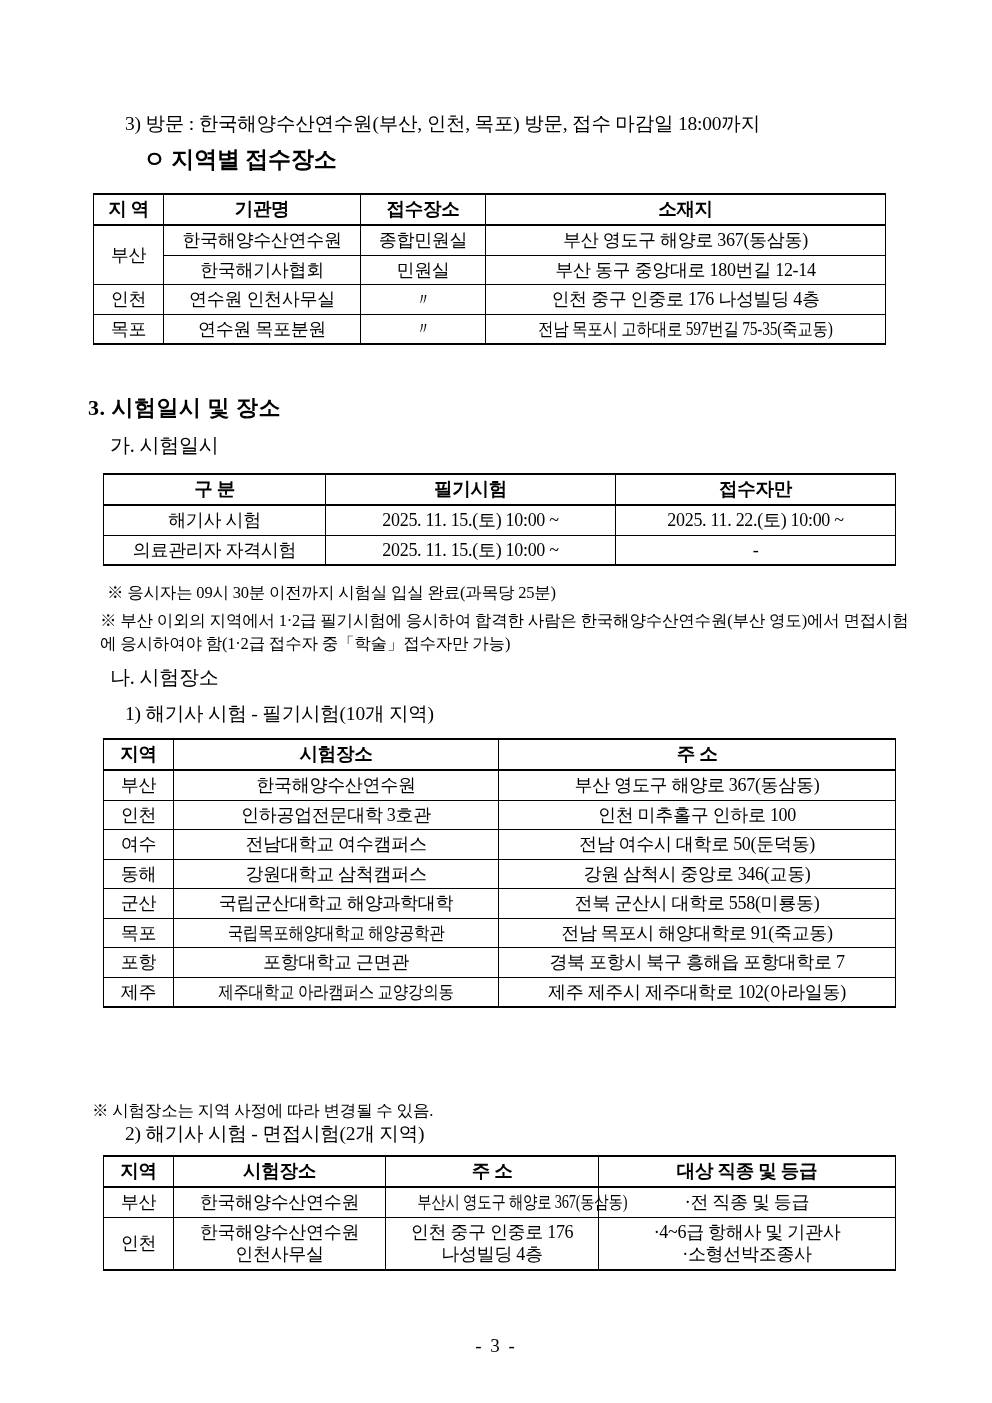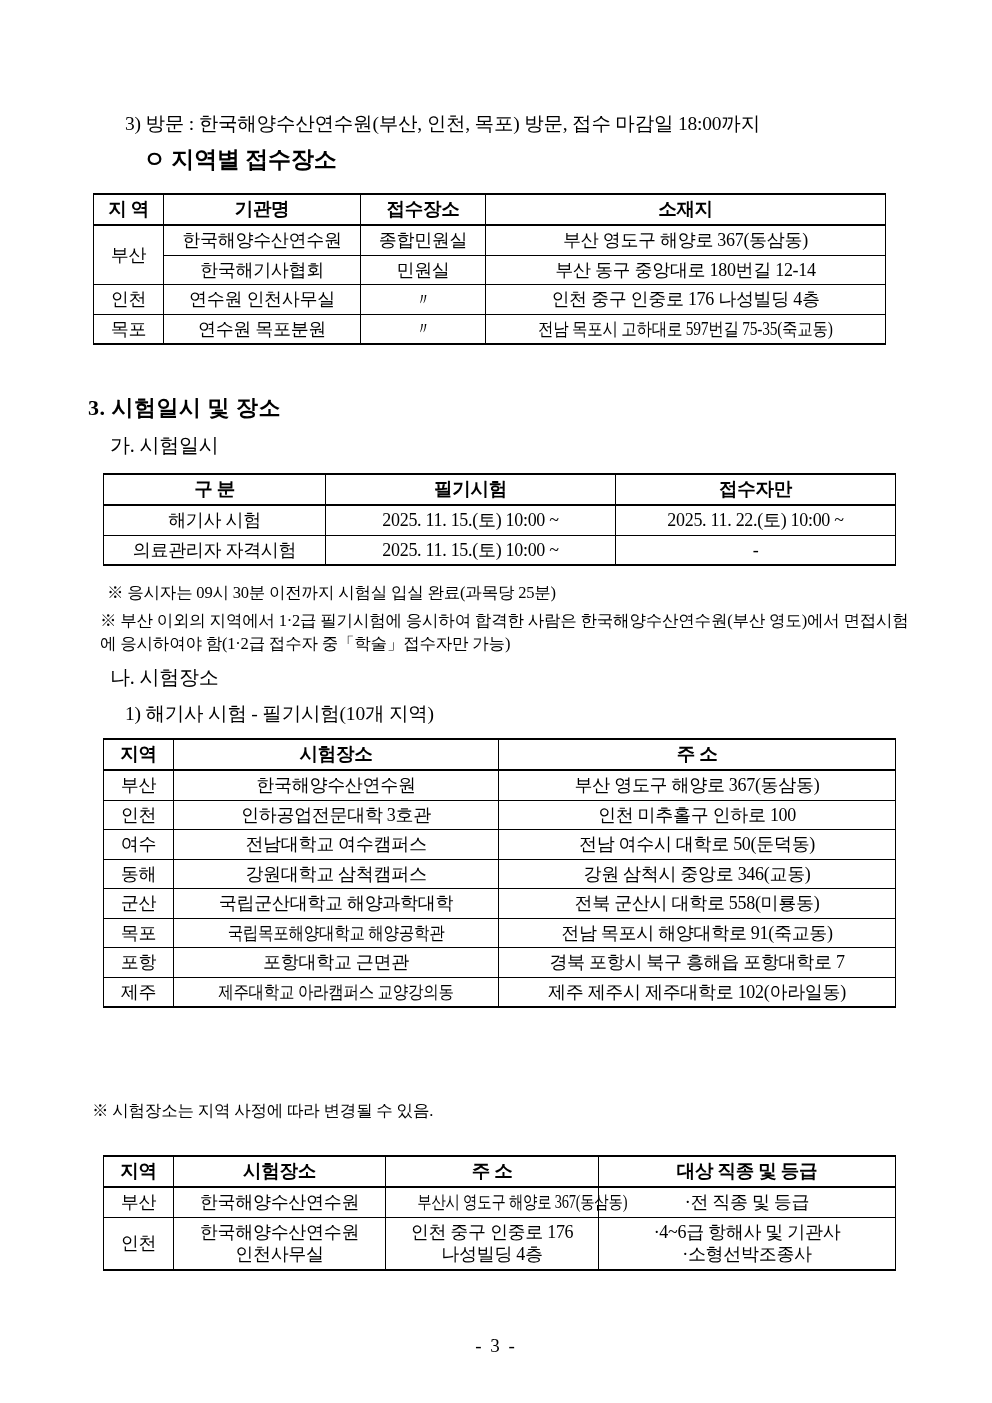--- a/index.html
+++ b/index.html
@@ -242,20 +242,21 @@
       <tr>
         <td class="c">제주</td>
         <td class="l"><span class="squeeze">제주대학교 아라캠퍼스 교양강의동</span></td>
         <td class="l">제주 제주시 제주대학로 102(아라일동)</td>
       </tr>
     </tbody>
   </table>
 
   <div class="line t-note" style="left:92px; top:1069px;margin-top:32px;">※ 시험장소는 지역 사정에 따라 변경될 수 있음.</div>
 
+  <div class="line t-subsub" style="left:125px; top:1122px;">2) 해기사 시험 - 면접시험(2개 지역)</div>
 
   <table class="doc" style="left:103px; top:1155px; width:792px;">
     <colgroup>
       <col style="width:70px">
       <col style="width:212px">
       <col style="width:213px">
       <col style="width:297px">
     </colgroup>
     <thead>
       <tr>

